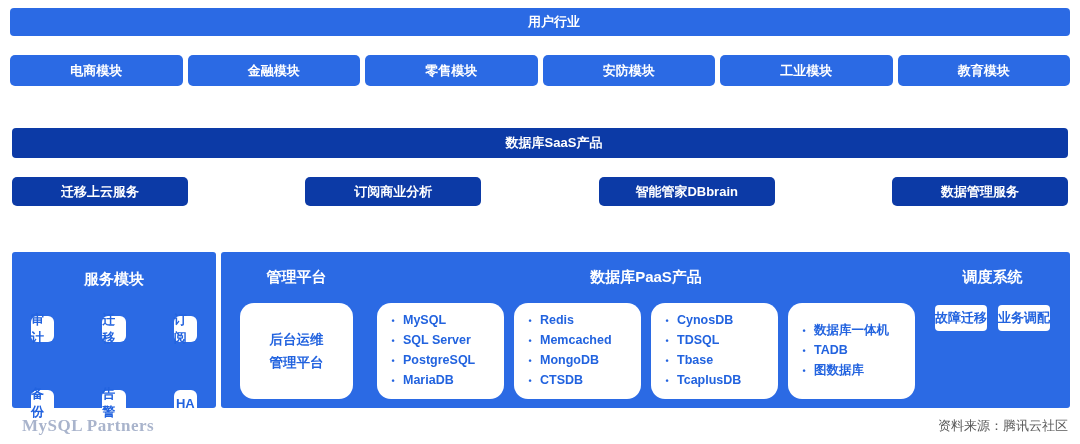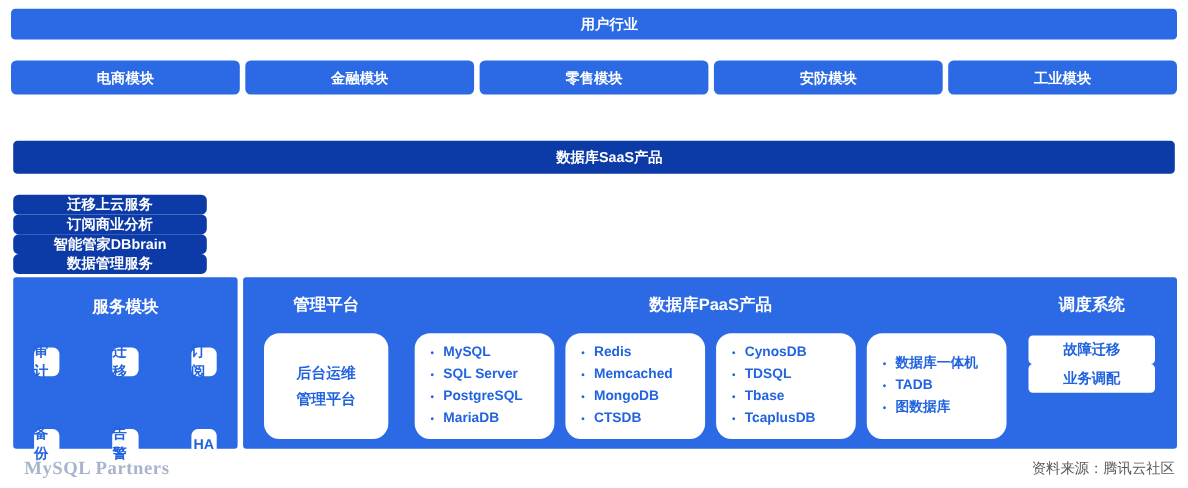--- a/index.html
+++ b/index.html
@@ -31,21 +31,21 @@
     position:absolute;left:10px;right:10px;top:55px;height:31px;
     display:flex;gap:5px;
   }
   .industry-btn{
     flex:1;background:var(--bright-blue);border-radius:5px;
     display:flex;align-items:center;justify-content:center;
     color:#fff;font-weight:bold;font-size:13px;
   }
   .saas-row{
     position:absolute;left:12px;right:12px;top:177px;height:29px;
-    display:flex;justify-content:space-between;flex-direction:column;
+    display:flex;justify-content:space-between;
   }
   .saas-btn{
     width:176px;background:var(--dark-blue);border-radius:5px;
     display:flex;align-items:center;justify-content:center;
     color:#fff;font-weight:bold;font-size:13px;
   }
   .panels{
     position:absolute;left:12px;right:10px;top:252px;height:156px;
     display:flex;gap:5px;
   }
@@ -91,21 +91,21 @@
     display:flex;flex-direction:column;justify-content:center;
   }
   .paas-card ul{list-style:none;}
   .paas-card li{
     display:flex;align-items:baseline;
     color:var(--card-text);font-weight:bold;font-size:12.5px;line-height:19px;
   }
   .bullet{width:20px;text-align:center;font-size:9px;flex:none;}
   .sched-col{
     width:115px;margin-left:20px;
-    display:flex;flex-direction:column;
+    display:flex;flex-direction:row;justify-content:space-between;
     padding:2px 0 8px 0;
   }
   .sched-btn{
     height:26px;background:#fff;border-radius:4px;
     display:flex;align-items:center;justify-content:center;
     color:var(--card-text);font-weight:bold;font-size:13px;
   }
   .logo-text{
     position:absolute;left:22px;top:416px;
     font-family:"Liberation Serif","DejaVu Serif",serif;
@@ -134,20 +134,23 @@
         <span>金融模块</span>
       </div>
     <div class="industry-btn">
         <span>零售模块</span>
       </div>
     <div class="industry-btn">
         <span>安防模块</span>
       </div>
     <div class="industry-btn">
         <span>工业模块</span>
+      </div>
+    <div class="industry-btn">
+        <span>教育模块</span>
       </div>
   </div>
 
   <div class="banner saas-banner">
     <span>数据库SaaS产品</span>
   </div>
 
   <div class="saas-row">
     <div class="saas-btn">
         <span>迁移上云服务</span>

